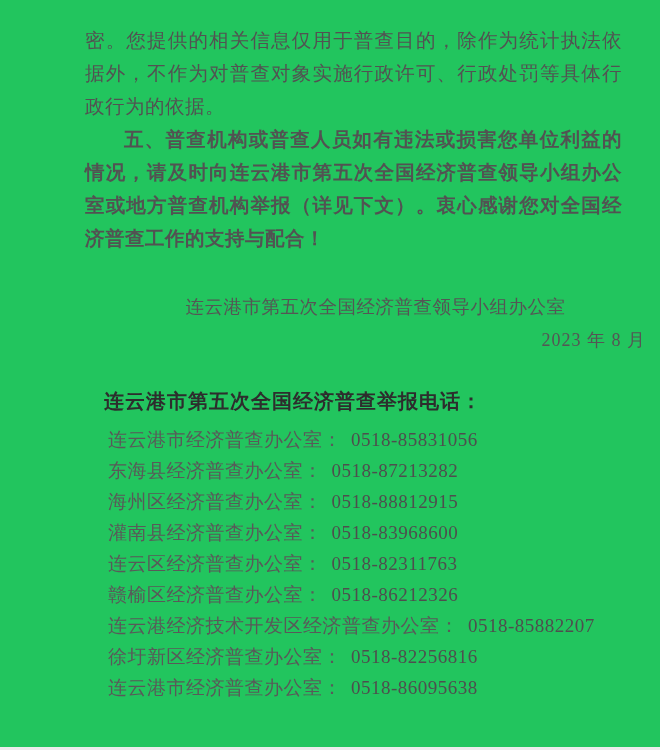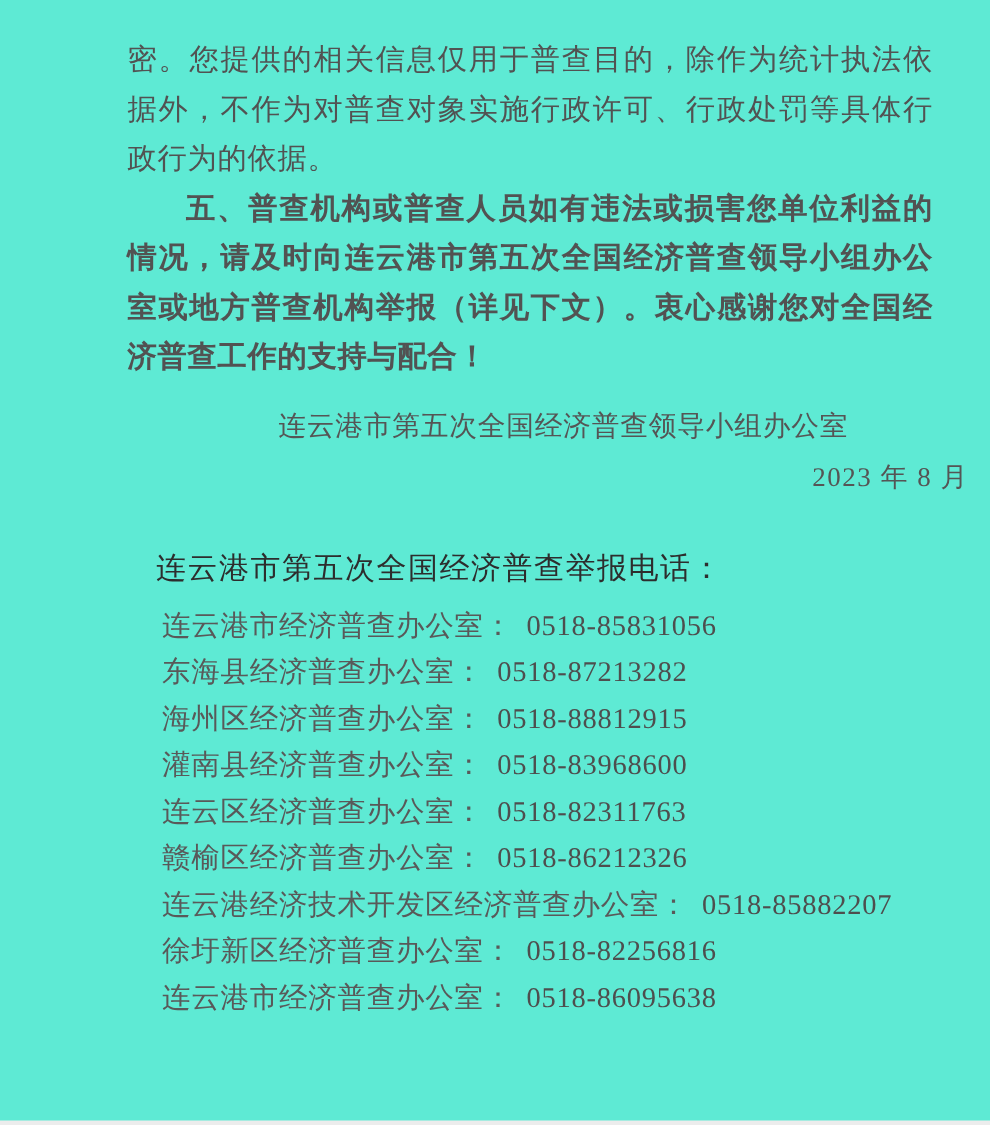--- a/index.html
+++ b/index.html
@@ -5,40 +5,40 @@
   html, body {
     margin: 0;
     padding: 0;
     background: #ffffff;
   }
   .page {
     position: relative;
     width: 660px;
     height: 750px;
     box-sizing: border-box;
-    background: #5eead4;
+    background: #22c55e;
     padding: 24px 38px 0 85px;
     font-family: "Liberation Serif", "DejaVu Serif", serif;
     color: #525252;
     overflow: hidden;
   }
   .body-para {
     margin: 0;
     font-size: 19.5px;
     line-height: 33px;
     letter-spacing: 0.5px;
     text-align: justify;
     text-justify: inter-ideograph;
   }
   .indent2 {
     text-indent: 2em;
     font-weight: bold;
   }
   .signature-line {
-    margin-top: 14px;
+    margin-top: 36px;
     text-align: center;
     position: relative;
     left: 22px;
     font-size: 18.5px;
     line-height: 33px;
     letter-spacing: 0.5px;
     color: #555555;
   }
   .date-line {
     margin-top: 0;
@@ -48,21 +48,21 @@
     font-size: 18px;
     line-height: 33px;
     letter-spacing: 1px;
     color: #555555;
   }
   .hotline-heading {
     margin-top: 28px;
     margin-left: 19px;
     font-size: 20px;
     line-height: 33px;
-    font-weight: normal;
+    font-weight: bold;
     letter-spacing: 1px;
     color: #2d2d2d;
   }
   .hotline-list {
     margin-left: 23px;
     margin-top: 6px;
   }
   .hotline-row {
     font-size: 19px;
     line-height: 31px;

